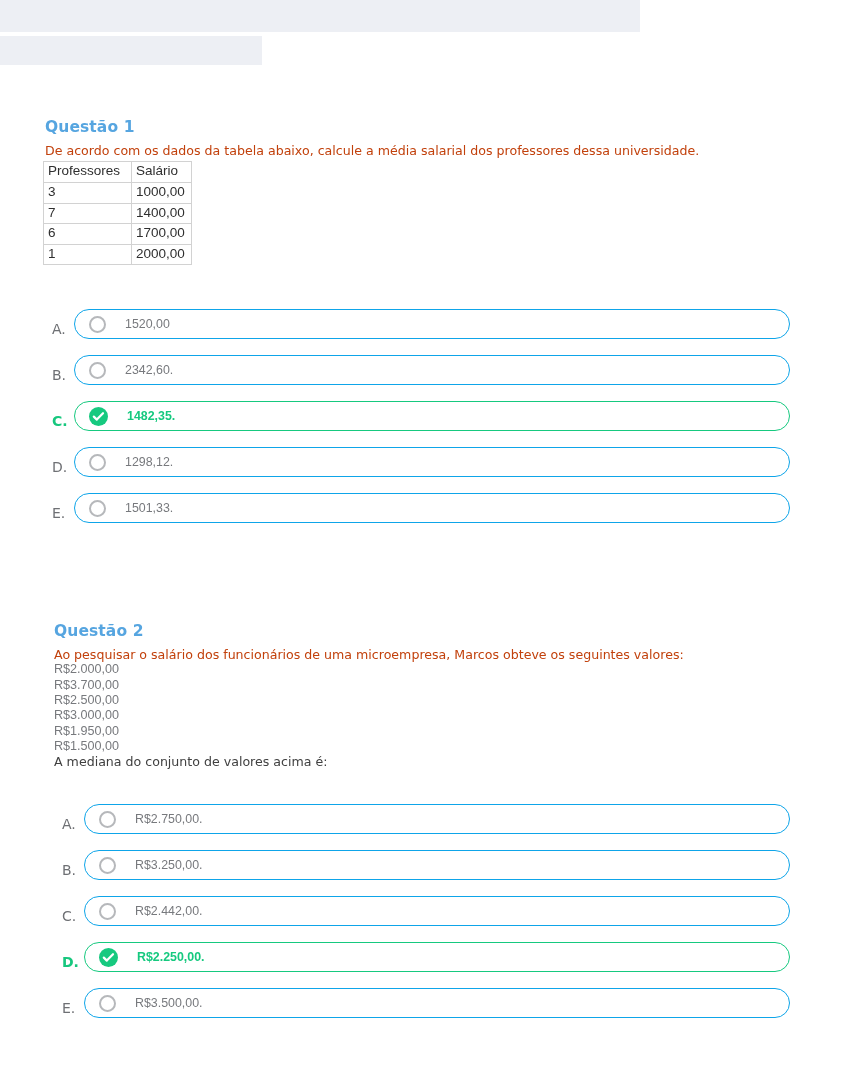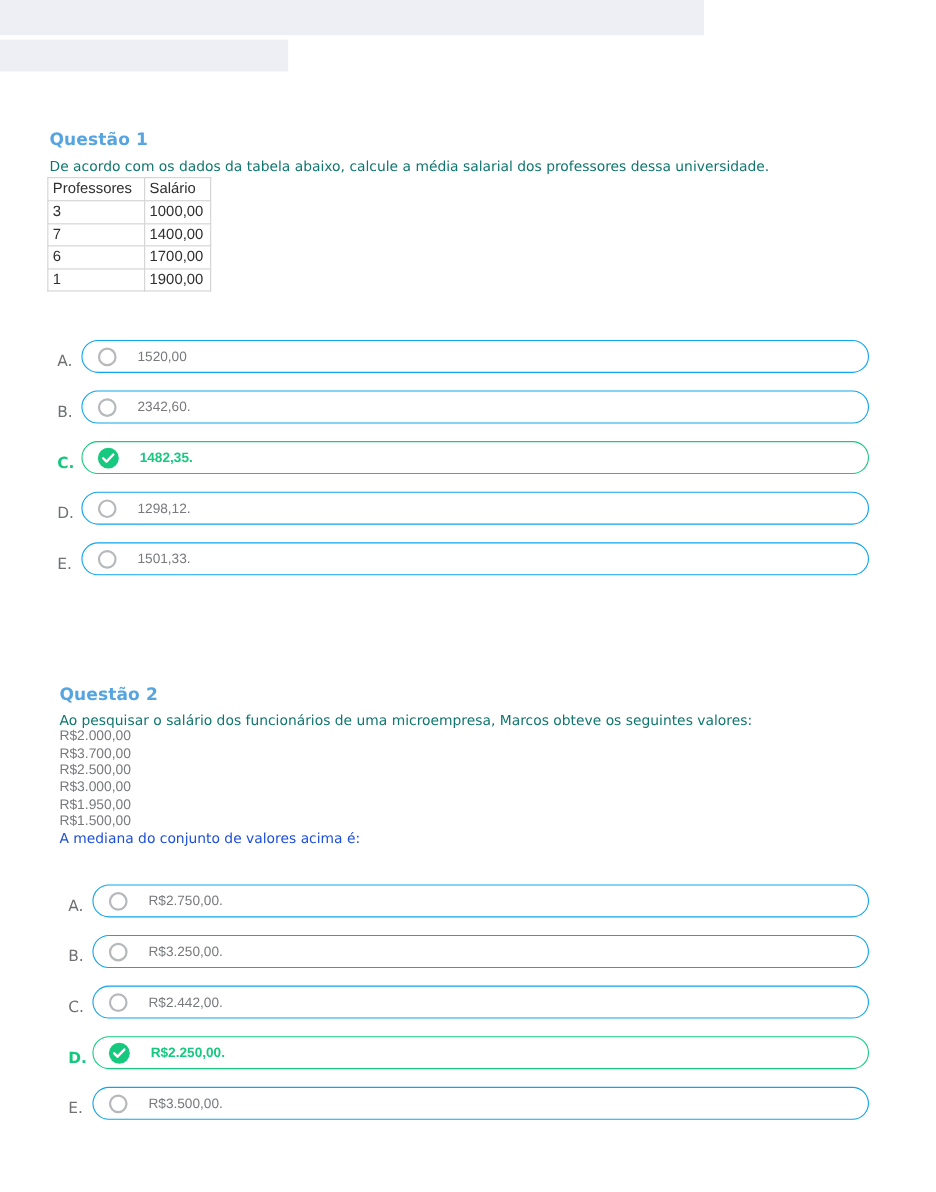--- a/index.html
+++ b/index.html
@@ -34,21 +34,21 @@
     font-weight: bold;
     font-size: 15.5px;
     letter-spacing: 0.1px;
     margin: 0 0 6px 0;
     line-height: 1.2;
   }
   #question-1 .q-title { padding-left: 45px; }
   #question-2 .q-title { padding-left: 54px; }
 
   .q-prompt {
-    color: #0f766e;
+    color: #c2410c;
     font-size: 12.6px;
     line-height: 1.25;
     margin: 0;
   }
   #question-1 .q-prompt { padding-left: 45px; }
   #question-2 .q-prompt { padding-left: 54px; }
 
   
   .salary-table {
     margin-left: 43px;
@@ -74,21 +74,21 @@
     list-style: none;
     margin: 0;
     padding: 0 0 0 54px;
     font-family: "Liberation Sans", "DejaVu Sans", sans-serif;
     color: #77797d;
     font-size: 12.6px;
     line-height: 1.22;
   }
   .closing-line {
     padding-left: 54px;
-    color: #1d4ed8;
+    color: #404040;
     font-size: 12.6px;
     line-height: 1.25;
     margin: 0;
   }
 
   
   .options { margin: 0; padding: 0; list-style: none; }
   #question-1 .options { margin-top: 44px; }
   #question-2 .options { margin-top: 34px; }
 
@@ -190,21 +190,21 @@
       <tr>
         <td>7</td>
         <td>1400,00</td>
       </tr>
       <tr>
         <td>6</td>
         <td>1700,00</td>
       </tr>
       <tr>
         <td>1</td>
-        <td>1900,00</td>
+        <td>2000,00</td>
       </tr>
     </tbody>
   </table>
 
   <ul class="options">
     <li class="option-row">
       <span class="option-letter">A.</span>
       <div class="option-pill">
         <span class="radio"></span>
         <span class="option-text">1520,00</span>

